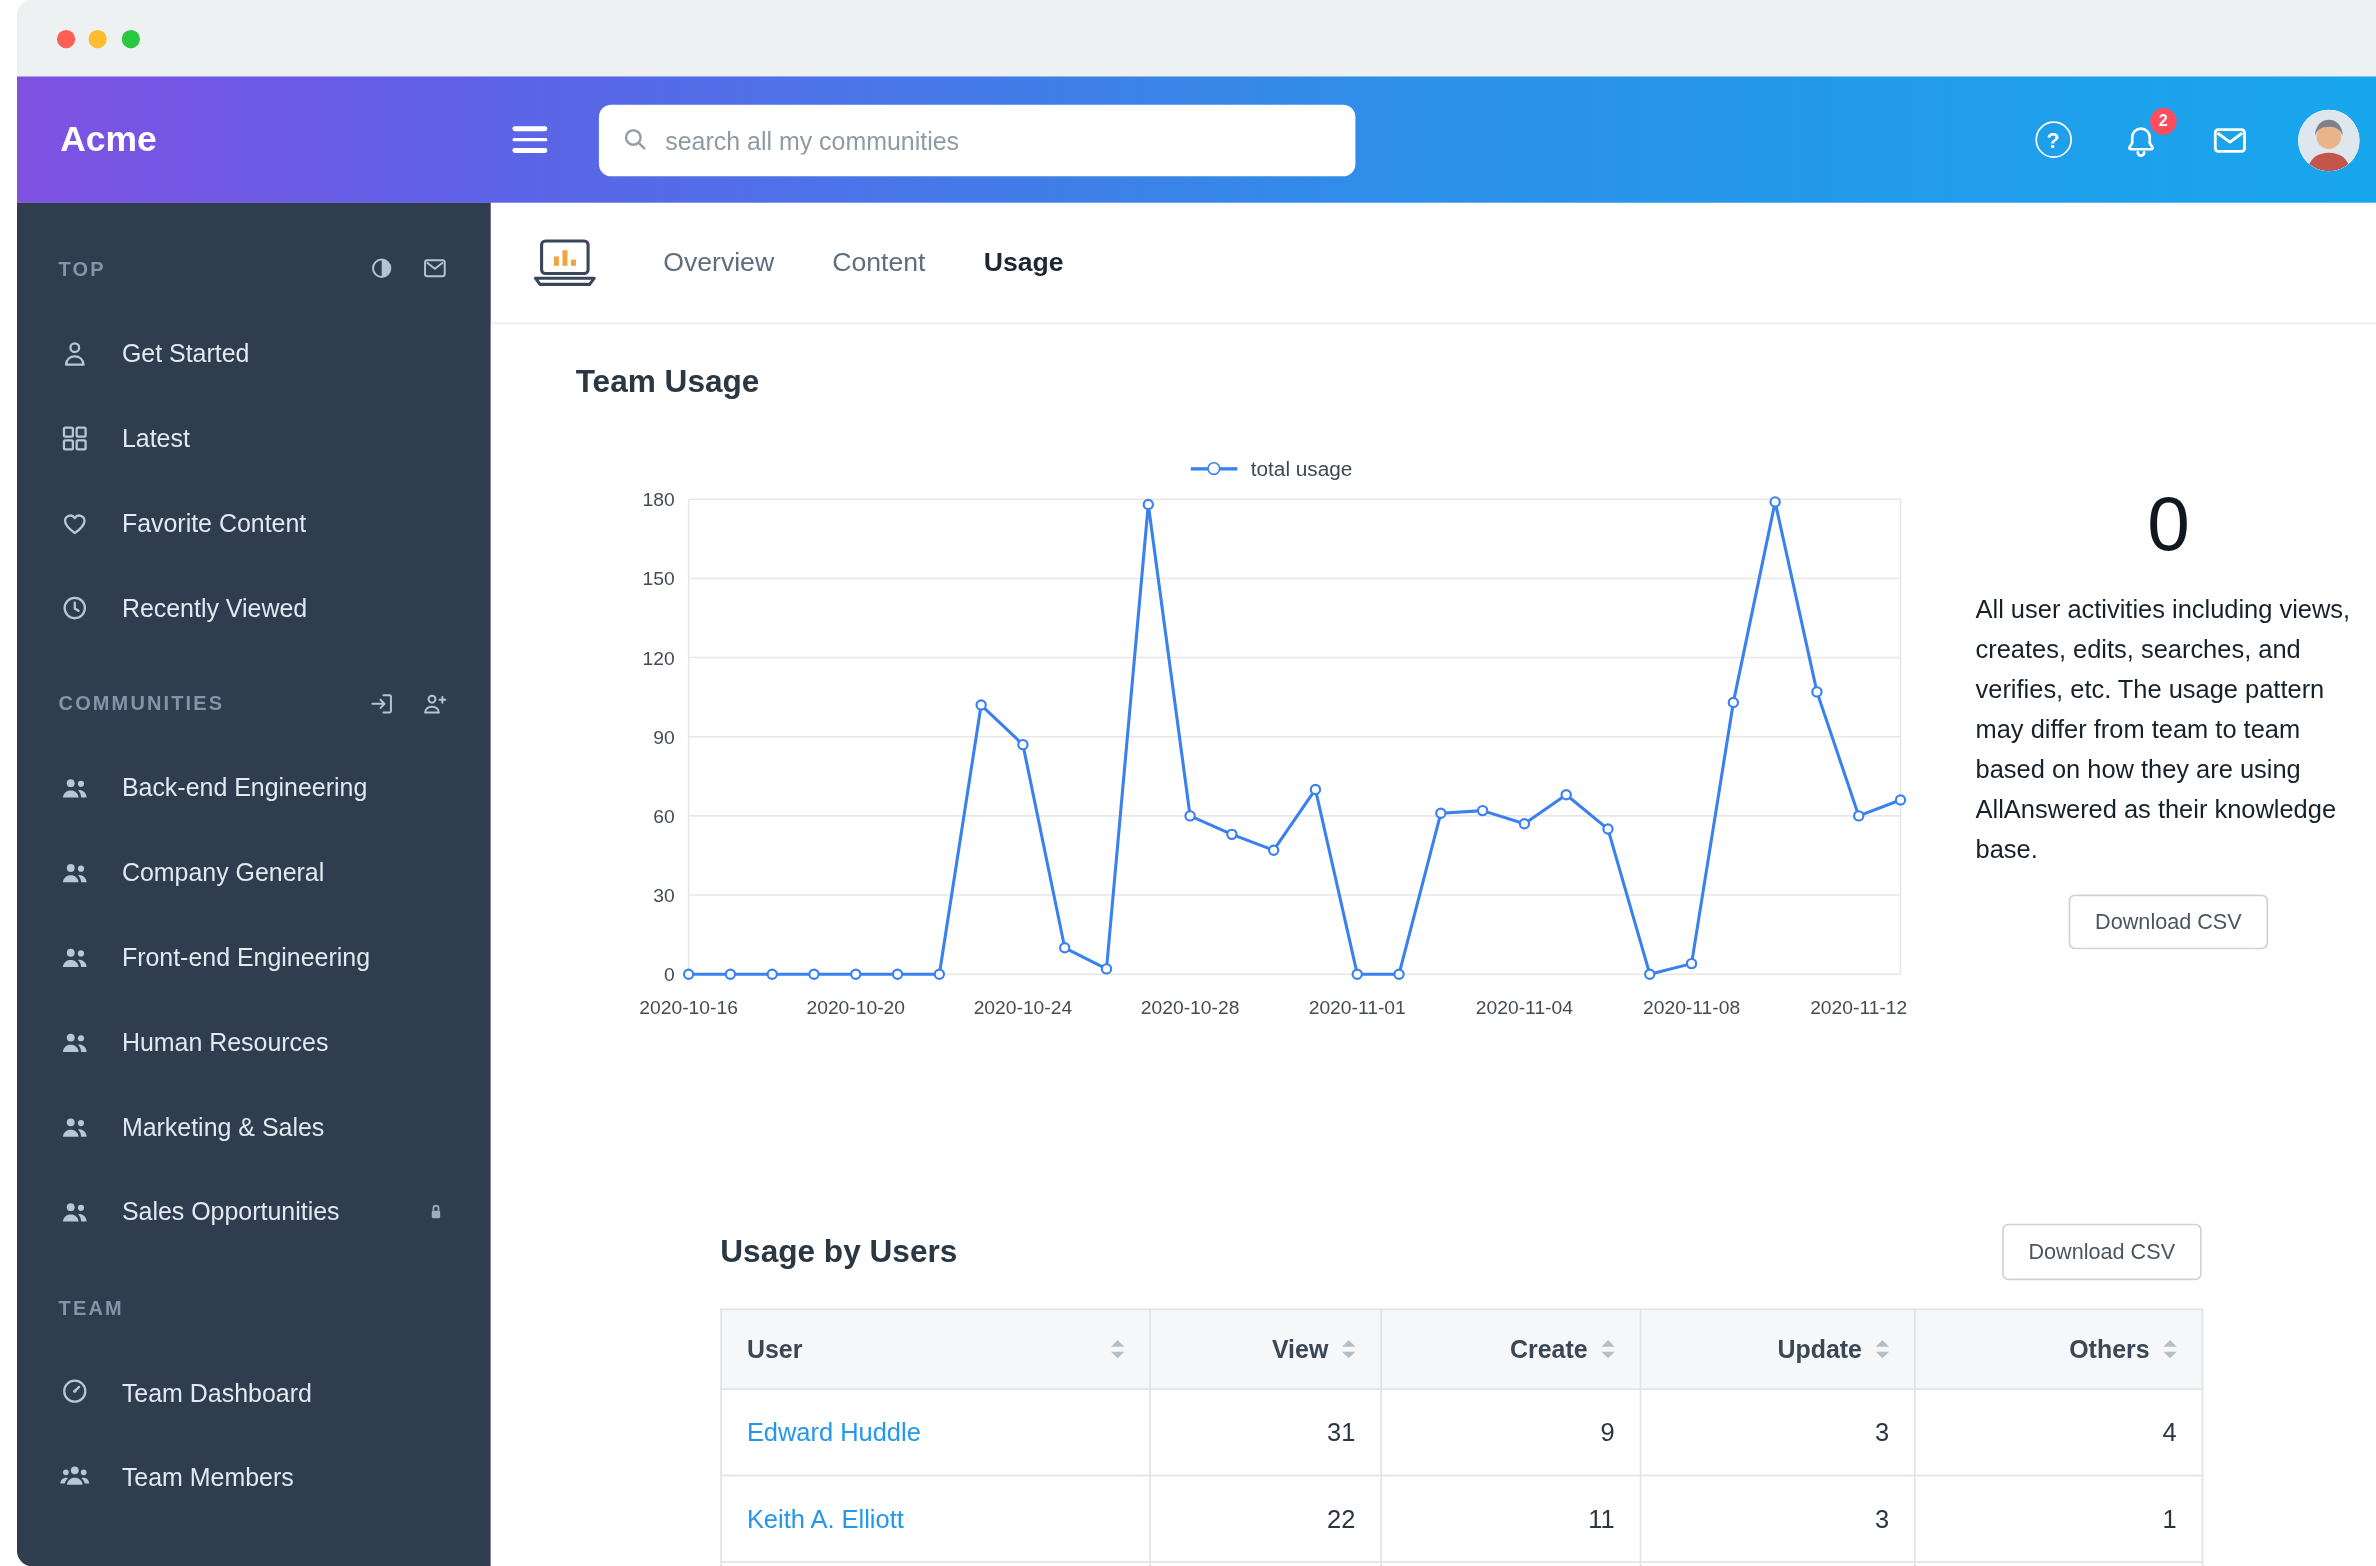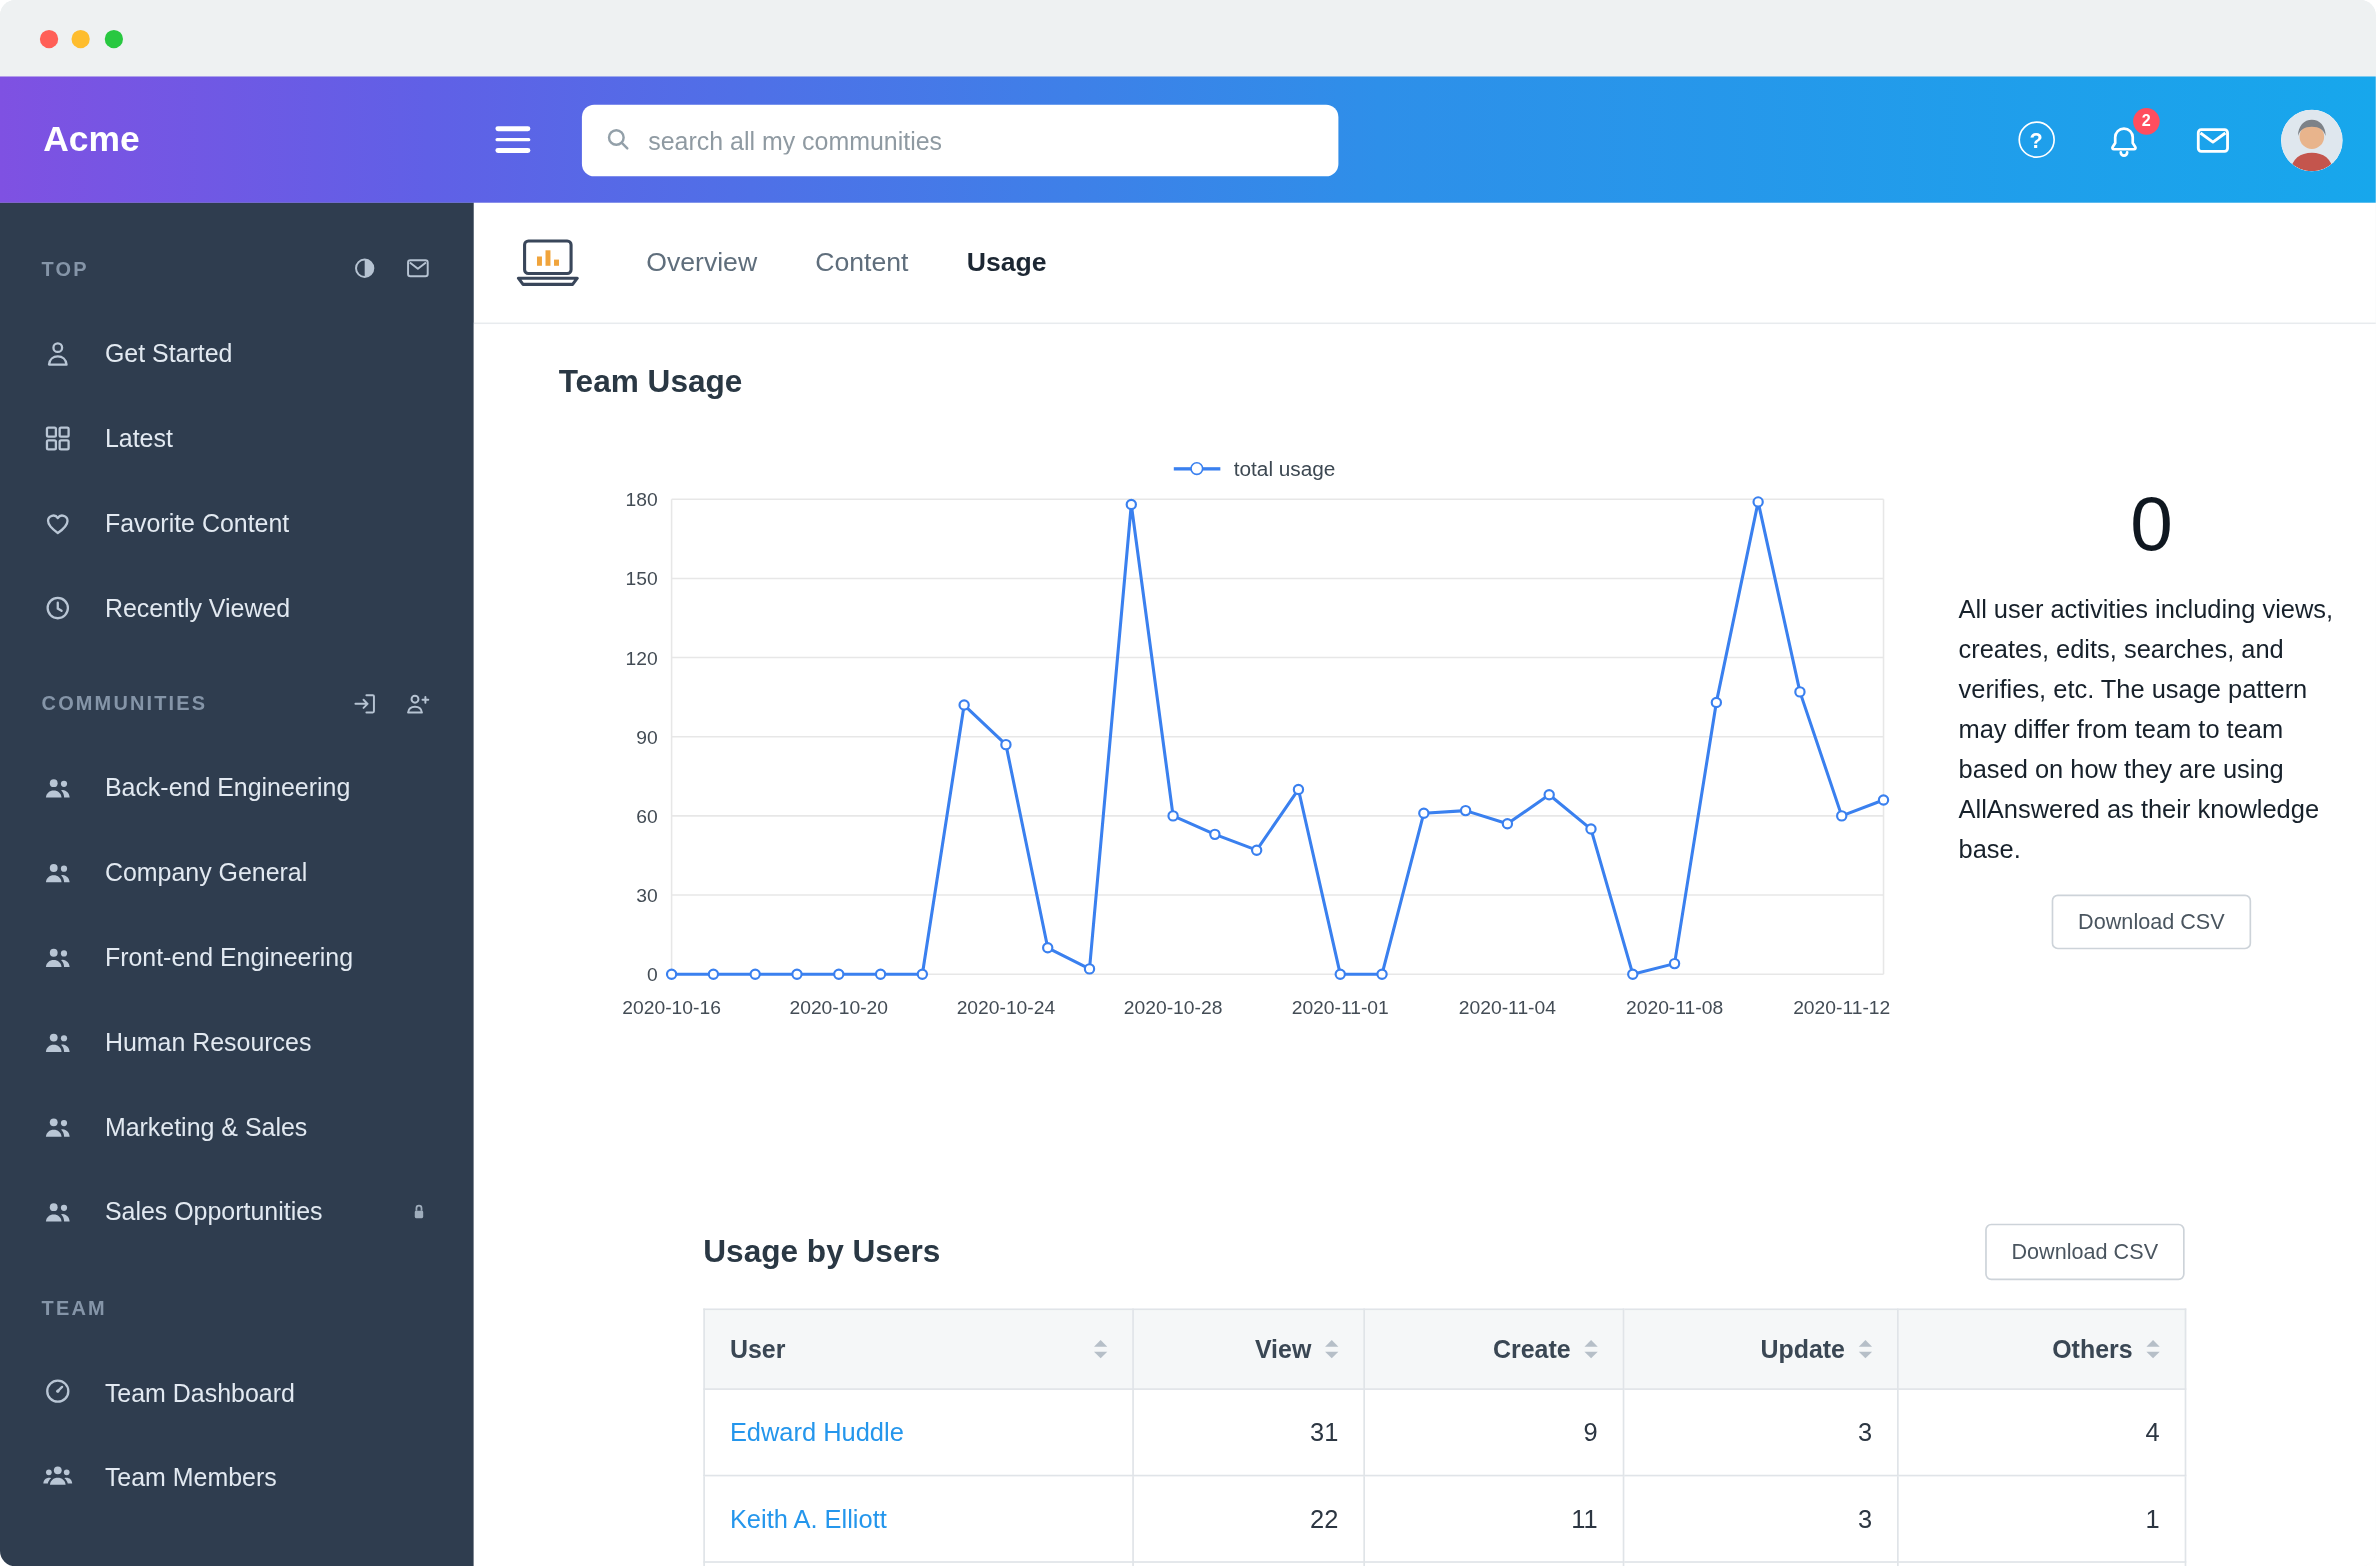--- a/index.html
+++ b/index.html
@@ -1,18 +1,18 @@
 <!DOCTYPE html>
 <html style="font-size:15px"><head>
 <meta charset="utf-8">
 <style>
   * { margin:0; padding:0; box-sizing:border-box; }
   html,body { background:#ffffff; }
   body { width:2376px; height:1567px; overflow:hidden; font-family:"Liberation Sans", sans-serif; }
-  .viewport { width:2376px; height:1567px; overflow:hidden; }
+  .viewport { width:2376px; height:1567px; overflow:hidden;padding-left:17px; }
   .stage { width:1429px; height:942px; transform:scale(1.6626); transform-origin:0 0;
            background:#eef1f2; position:relative; border-radius:9.3px; overflow:hidden; }
 
   
   .titlebar { height:46px; display:flex; align-items:center; padding-left:24px; gap:8.3px; background:#eef1f2; }
   .tl { width:11px; height:11px; border-radius:50%; display:inline-block; cursor:pointer; }
   .tl.red { background:#ff5f57; } .tl.yellow { background:#febd2e; } .tl.green { background:#28c840; }
 
   
   .appbar { height:76px; display:flex; align-items:center;

